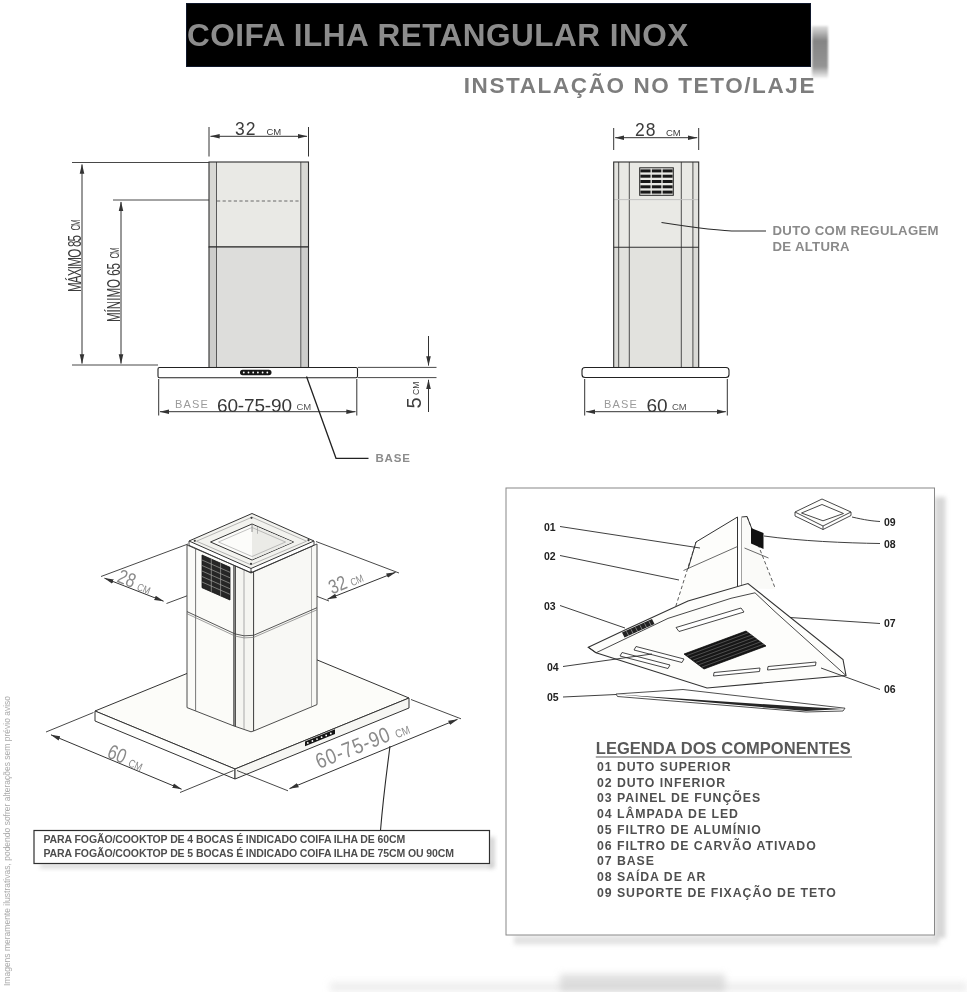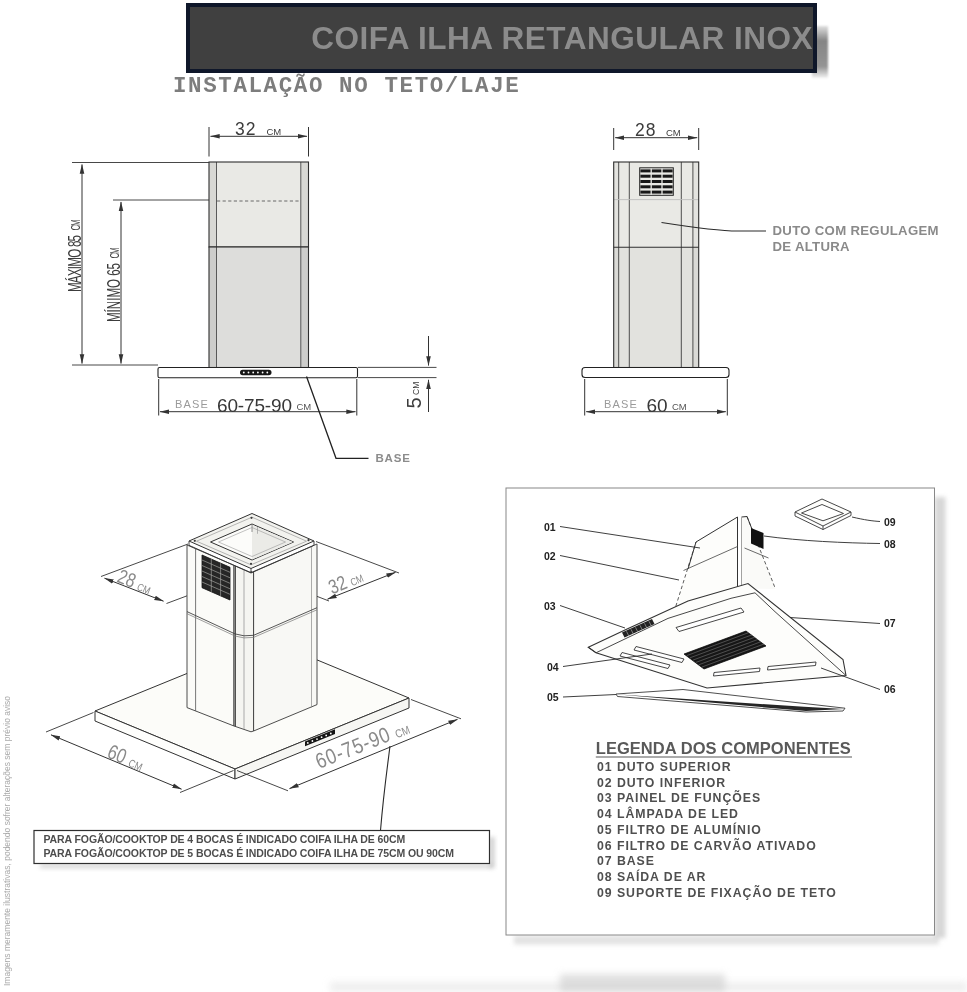--- a/index.html
+++ b/index.html
@@ -1,21 +1,21 @@
 <!DOCTYPE html>
 <html><head>
 <meta charset="utf-8">
 <style>
 html,body{margin:0;padding:0;background:#fff;}
 .page{position:relative;width:967px;height:992px;background:#fff;font-family:"Liberation Sans",sans-serif;overflow:hidden;}
 .abs{position:absolute;}
-.titlebox{left:186px;top:3px;width:623px;height:62px;background:#404040;border:4px solid #0f172a;text-align:right;}
+.titlebox{left:186px;top:3px;width:623px;height:62px;background:#000000;border:1px solid #0f172a;text-align:left;}
 .titlebox span{display:inline-block;line-height:62px;font-size:31.5px;font-weight:bold;color:#8c8c8c;letter-spacing:0.5px;}
 .titleshadow{left:812px;top:26px;width:16px;height:52px;background:linear-gradient(to bottom,rgba(130,130,130,0.25),#858585 28%,#949494 78%,rgba(170,170,170,0.15));filter:blur(1.2px);}
-.subtitle{left:173px;top:73px;width:625px;text-align:left;font-size:22.5px;font-weight:bold;color:#7d7d7d;letter-spacing:1.6px;font-family:Liberation Mono, monospace;}
+.subtitle{left:191px;top:73px;width:625px;text-align:right;font-size:22.5px;font-weight:bold;color:#7d7d7d;letter-spacing:1.6px;}
 .sidenote{left:2px;top:986px;width:358px;transform-origin:0 0;transform:rotate(-90deg);font-size:8.5px;color:#a9a9a9;}
 svg text{font-family:"Liberation Sans",sans-serif;}
 </style>
 </head>
 <body>
 <div class="page">
 
 <div class="abs titleshadow"></div>
 
 <div class="abs titlebox"><span>COIFA ILHA RETANGULAR INOX</span></div>

